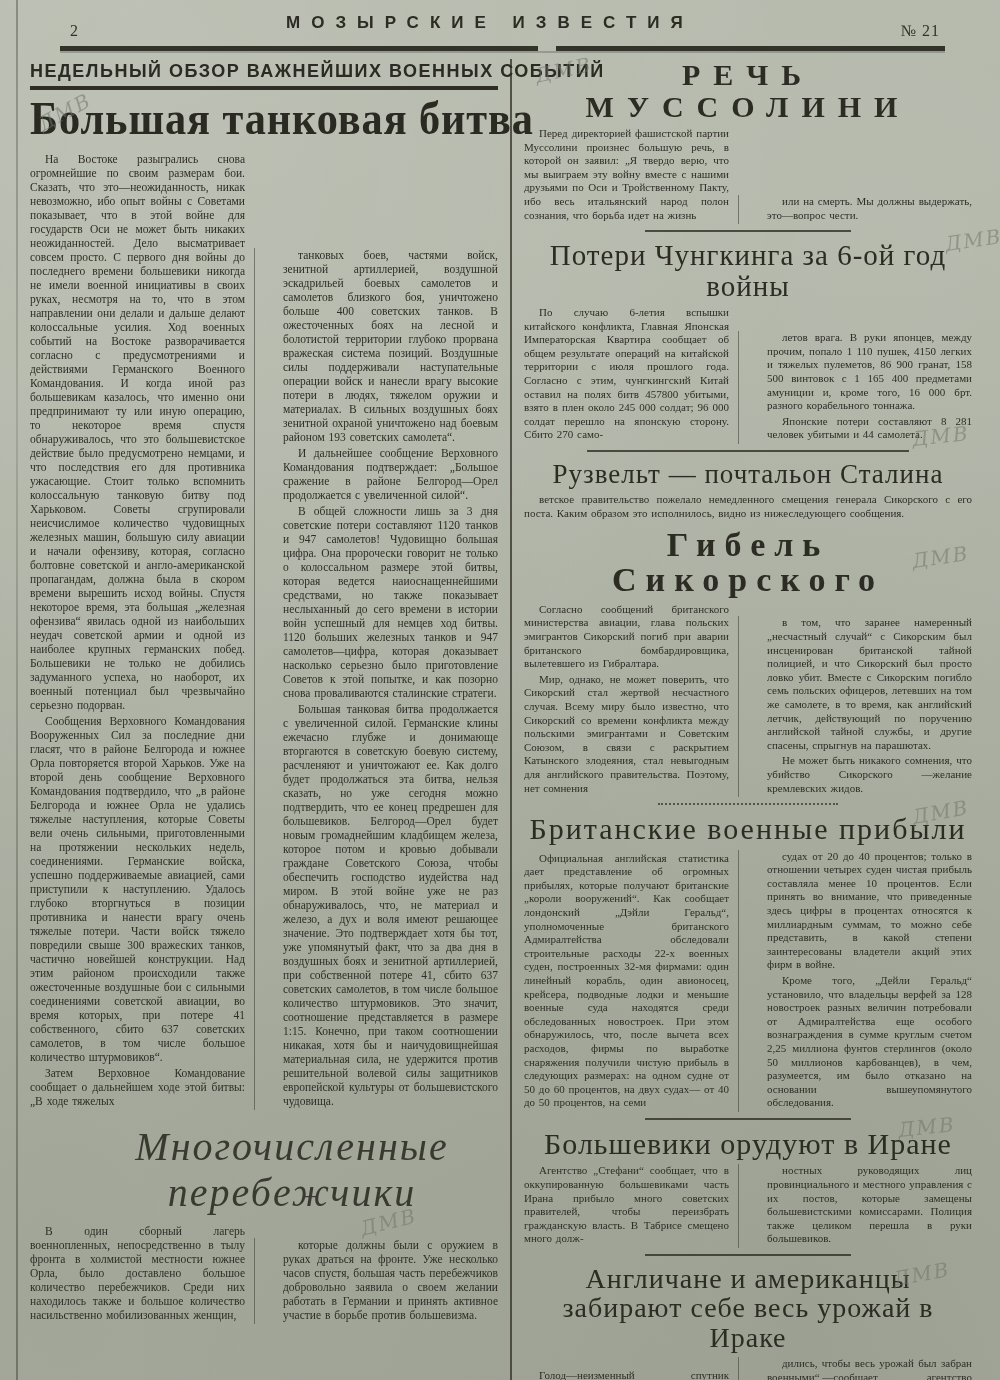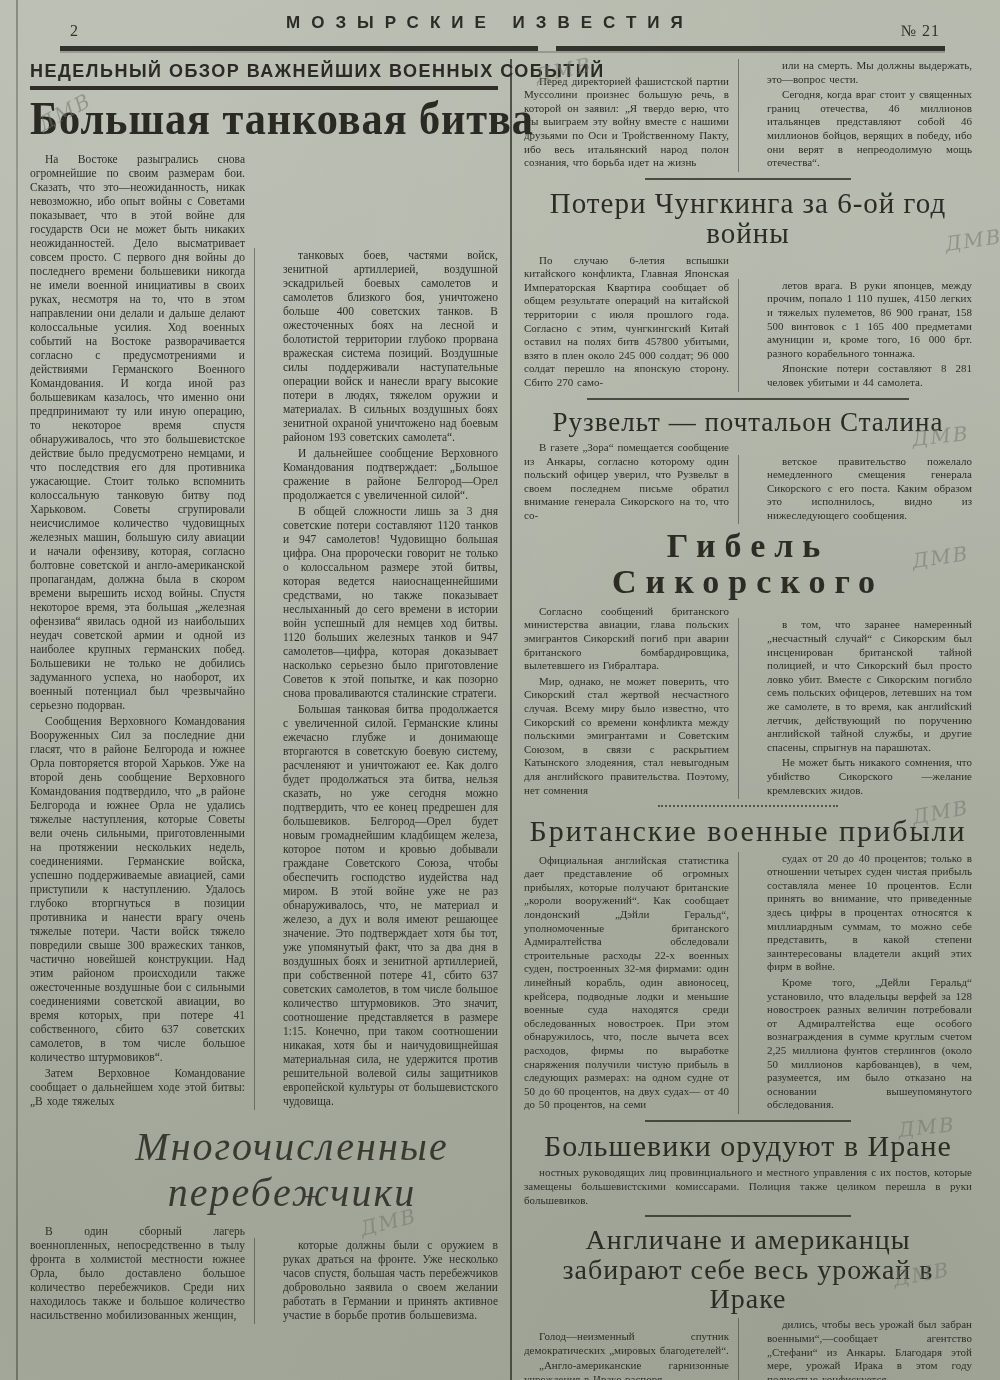--- a/index.html
+++ b/index.html
@@ -131,27 +131,27 @@
           <div class="col">
               <p>которые должны были с оружием в руках драться на фронте. Уже несколько часов спустя, большая часть перебежчиков добровольно заявила о своем желании работать в Германии и принять активное участие в борьбе против большевизма.</p>
             </div>
         </div>
       </article>
     </section>
 
     <section class="right">
 
       <article>
+        <h2 class="h-mussolini">РЕЧЬ МУССОЛИНИ</h2>
         <div class="two-col">
           <div class="col">
               <p>Перед директорией фашистской партии Муссолини произнес большую речь, в которой он заявил: „Я твердо верю, что мы выиграем эту войну вместе с нашими друзьями по Оси и Тройственному Пакту, ибо весь итальянский народ полон сознания, что борьба идет на жизнь</p>
             </div>
           <div class="col">
               <p>или на смерть. Мы должны выдержать, это—вопрос чести.</p>
-              <p>Сегодня, когда враг стоит у священных границ отечества, 46 миллионов итальянцев представляют собой 46 миллионов бойцов, верящих в победу, ибо они верят в непреодолимую мощь отечества“.</p>
             </div>
         </div>
         <div class="sep"></div>
       </article>
 
       <article>
         <h2 class="h-chungking">Потери Чунгкинга за 6-ой год войны</h2>
         <div class="two-col">
           <div class="col">
               <p>По случаю 6-летия вспышки китайского конфликта, Главная Японская Императорская Квартира сообщает об общем результате операций на китайской территории с июля прошлого года. Согласно с этим, чунгкингский Китай оставил на полях битв 457800 убитыми, взято в плен около 245 000 солдат; 96 000 солдат перешло на японскую сторону. Сбито 270 само-</p>
@@ -161,23 +161,20 @@
               <p>Японские потери составляют 8 281 человек убитыми и 44 самолета.</p>
             </div>
         </div>
         <div class="sep wide"></div>
       </article>
 
       <article>
         <h2 class="h-roosevelt">Рузвельт — почтальон Сталина</h2>
         <div class="two-col">
           <div class="col">
-              <p>В газете „Зора“ помещается сообщение из Анкары, согласно которому один польский офицер уверил, что Рузвельт в своем последнем письме обратил внимание генерала Сикорского на то, что со-</p>
-            </div>
-          <div class="col">
               <p>ветское правительство пожелало немедленного смещения генерала Сикорского с его поста. Каким образом это исполнилось, видно из нижеследующего сообщения.</p>
             </div>
         </div>
       </article>
 
       <article>
         <h2 class="h-sikorsky">Гибель Сикорского</h2>
         <div class="two-col">
           <div class="col">
               <p>Согласно сообщений британского министерства авиации, глава польских эмигрантов Сикорский погиб при аварии британского бомбардировщика, вылетевшего из Гибралтара.</p>
@@ -201,20 +198,23 @@
               <p>судах от 20 до 40 процентов; только в отношении четырех суден чистая прибыль составляла менее 10 процентов. Если принять во внимание, что приведенные здесь цифры в процентах относятся к миллиардным суммам, то можно себе представить, в какой степени заинтересованы владетели акций этих фирм в войне.</p>
               <p>Кроме того, „Дейли Геральд“ установило, что владельцы верфей за 128 новостроек разных величин потребовали от Адмиралтейства еще особого вознаграждения в сумме круглым счетом 2,25 миллиона фунтов стерлингов (около 50 миллионов карбованцев), в чем, разумеется, им было отказано на основании вышеупомянутого обследования.</p>
             </div>
         </div>
         <div class="sep"></div>
       </article>
 
       <article>
         <h2 class="h-iran">Большевики орудуют в Иране</h2>
         <div class="two-col">
+          <div class="col">
+              <p>Агентство „Стефани“ сообщает, что в оккупированную большевиками часть Ирана прибыло много советских правителей, чтобы переизбрать гражданскую власть. В Табрисе смещено много долж-</p>
+            </div>
           <div class="col">
               <p>ностных руководящих лиц провинциального и местного управления с их постов, которые замещены большевистскими комиссарами. Полиция также целиком перешла в руки большевиков.</p>
             </div>
         </div>
         <div class="sep"></div>
       </article>
 
       <article>
         <h2 class="h-iraq">Англичане и американцы забирают себе весь урожай в Ираке</h2>
         <div class="two-col">

